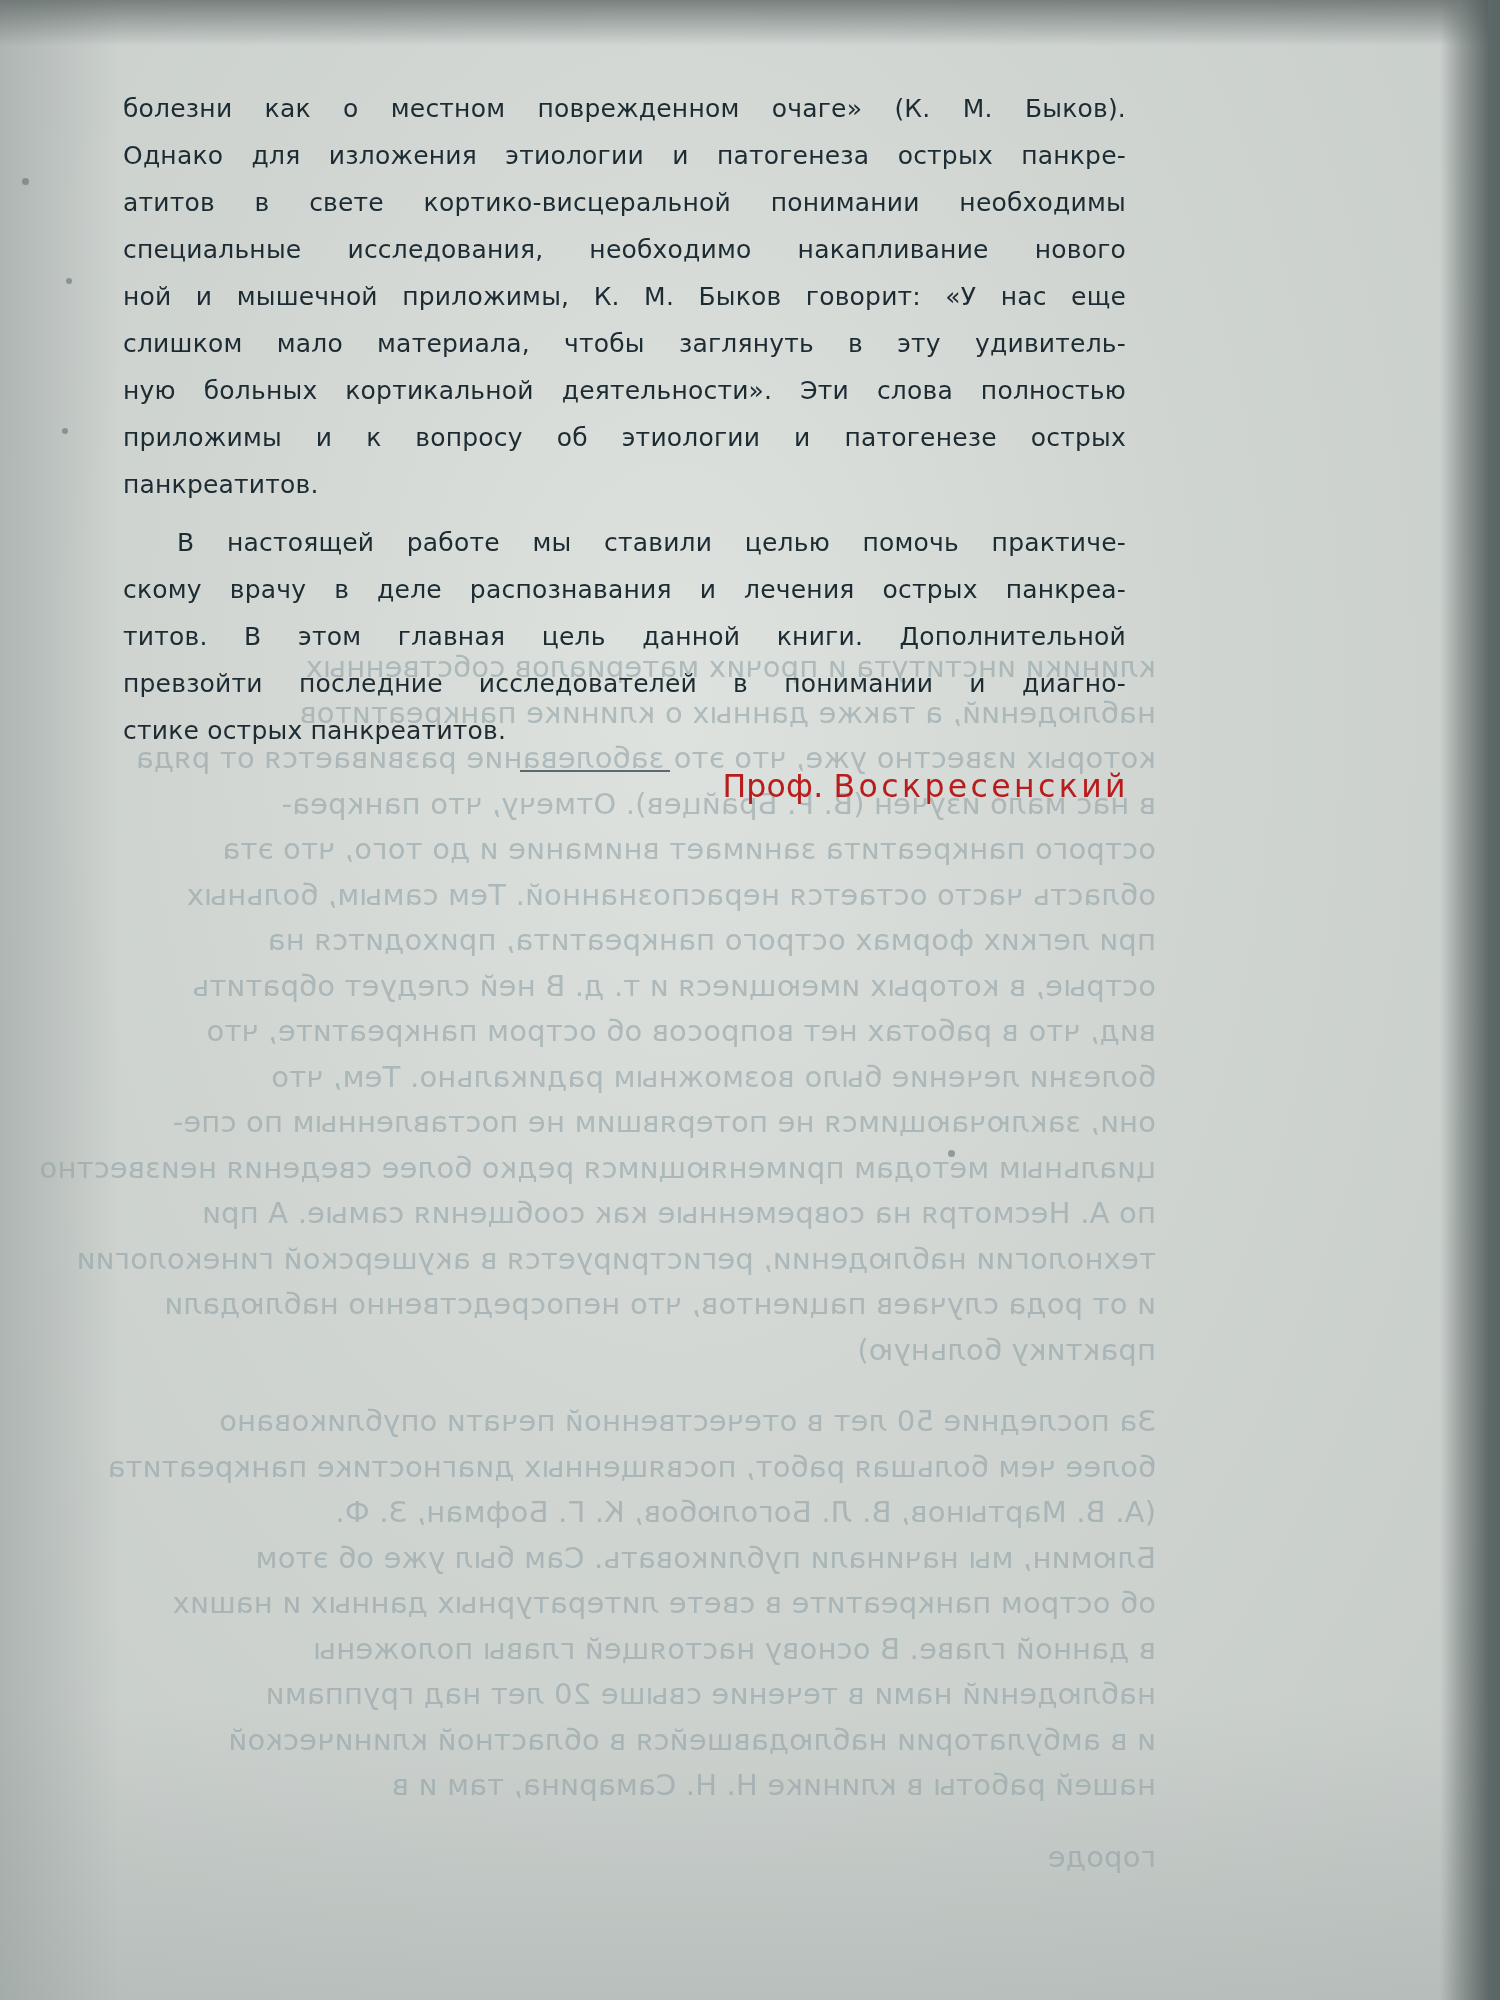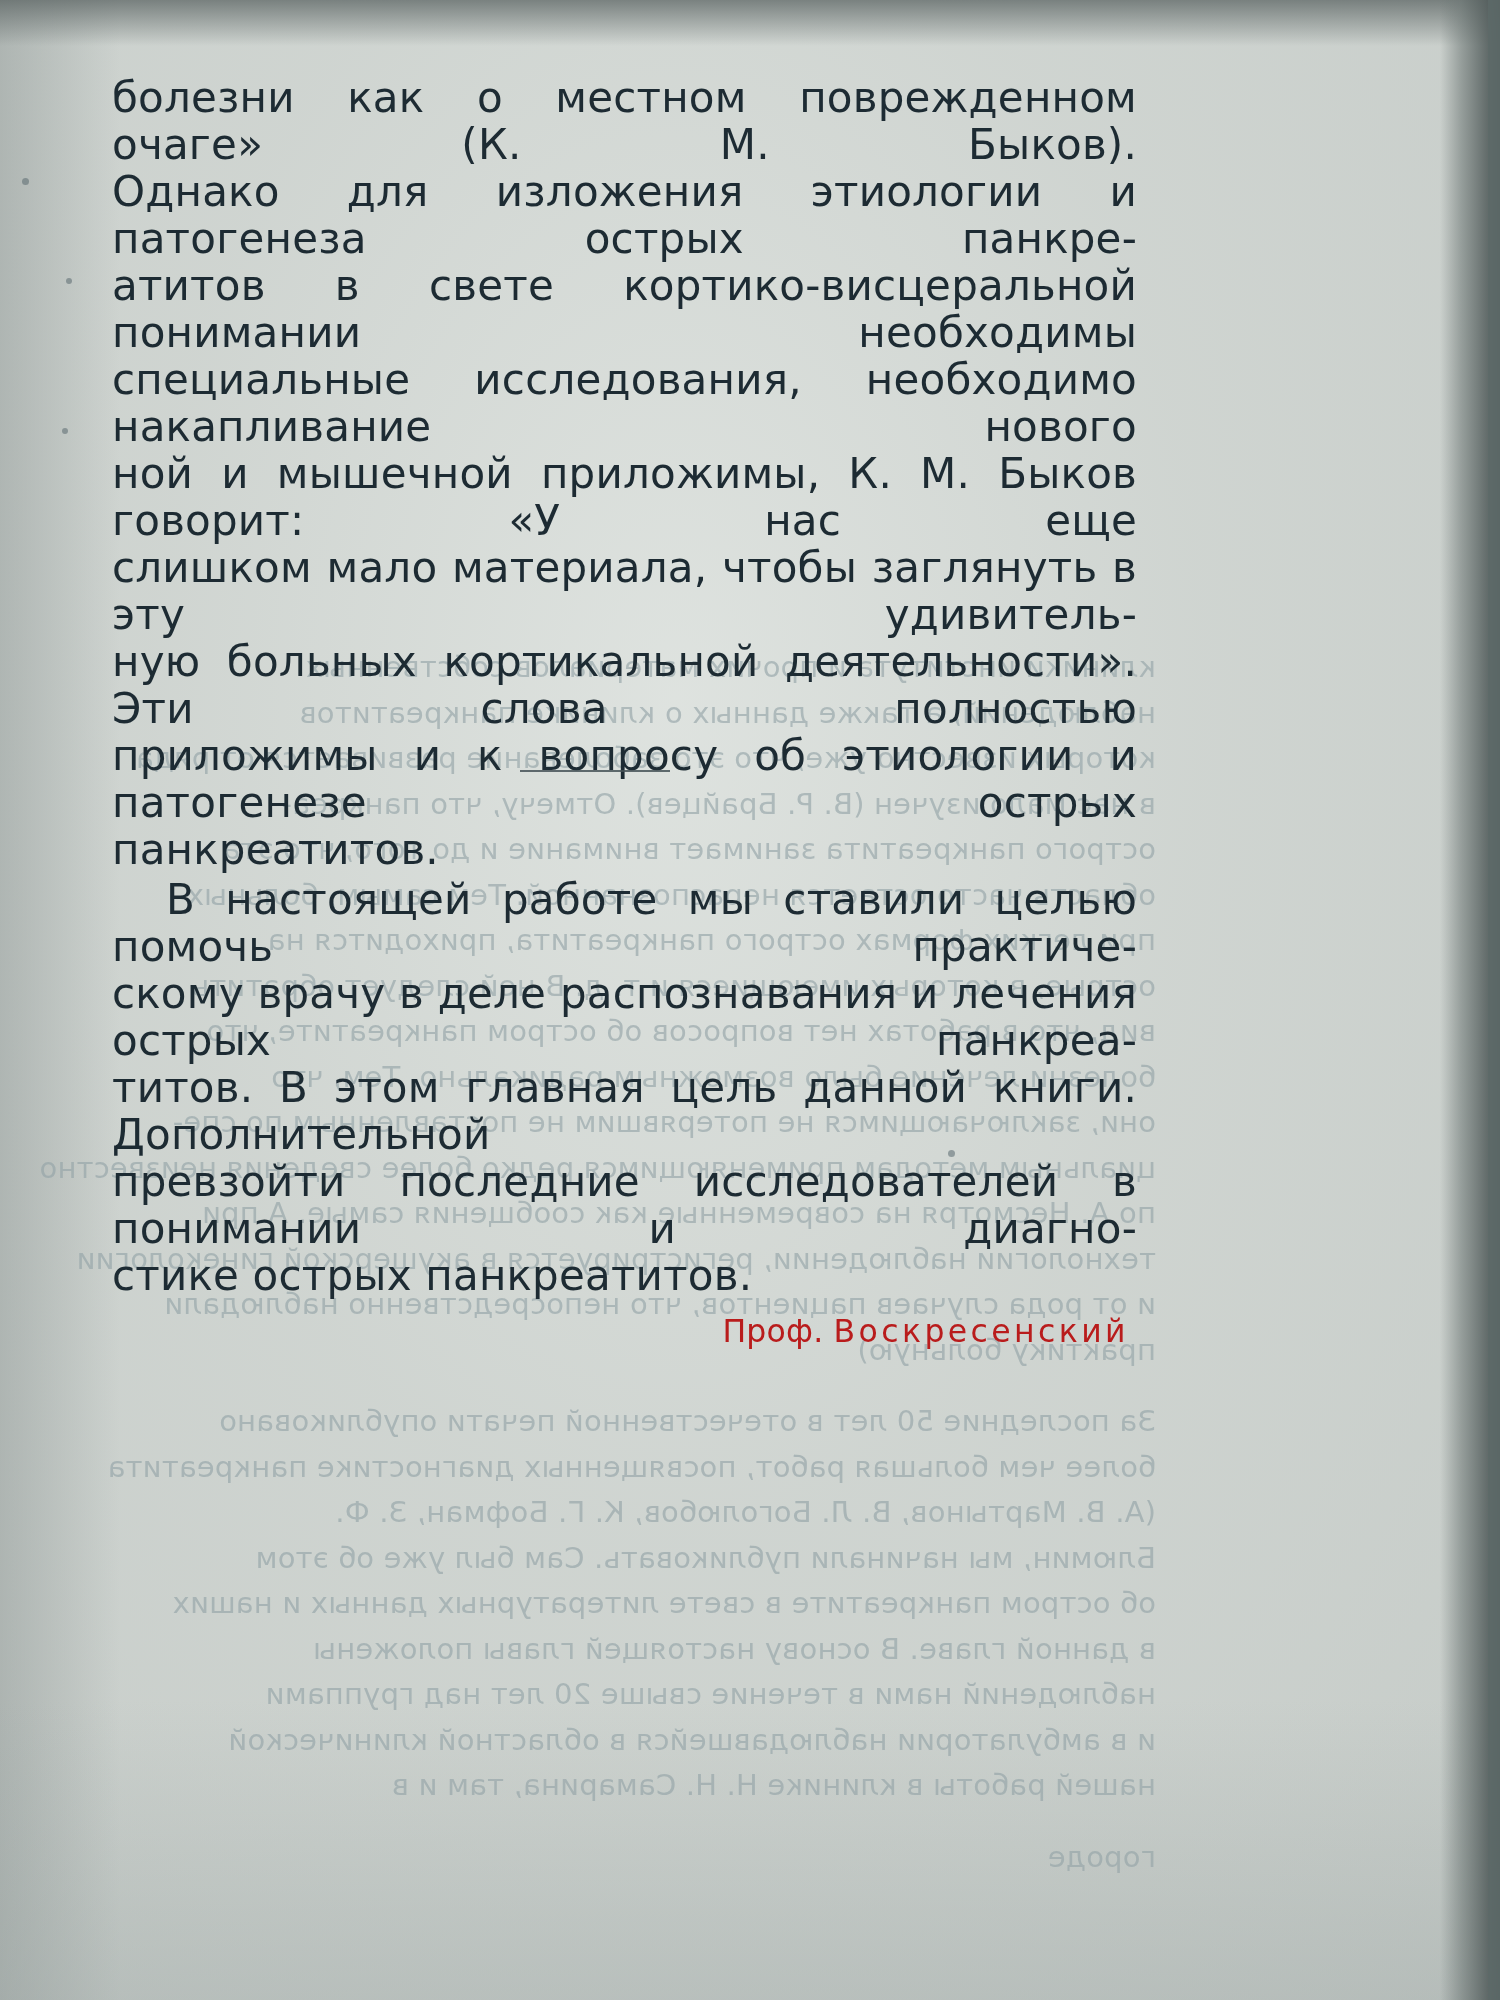--- a/index.html
+++ b/index.html
@@ -70,25 +70,25 @@
 
   
   #text-block {
     position: absolute;
     left: 112px;
     top: 74px;
     width: 1025px;
     color: #1d2b33;
   }
   .para {
-    font-size: 42px;
+    font-size: 25px;
     line-height: 47px;
     letter-spacing: .2px;
     text-align: justify;
-    margin: 0;
+    margin: 11px;
   }
   .para .ln {
     display: block;
     white-space: pre;
   }
   
   .para .ln.j {
     text-align: justify;
     text-align-last: justify;
     white-space: normal;

